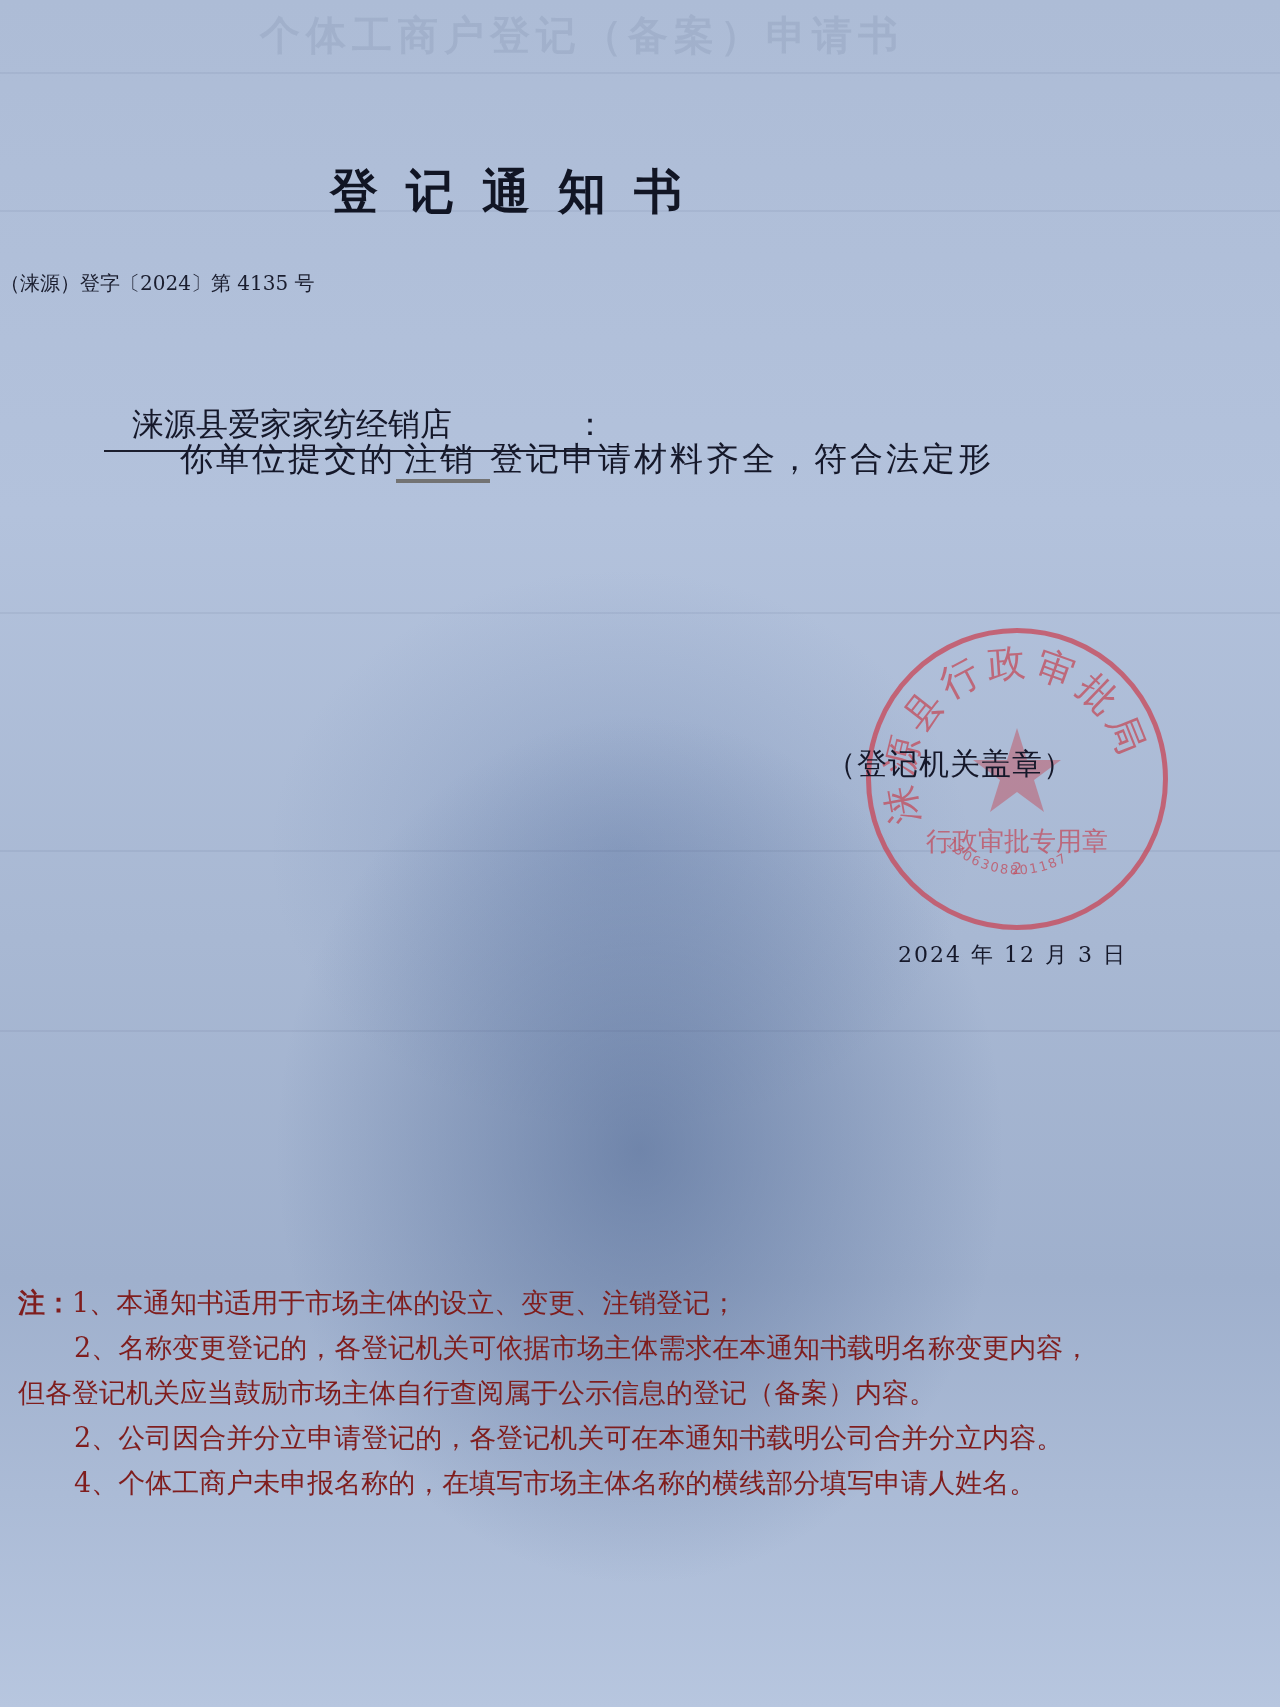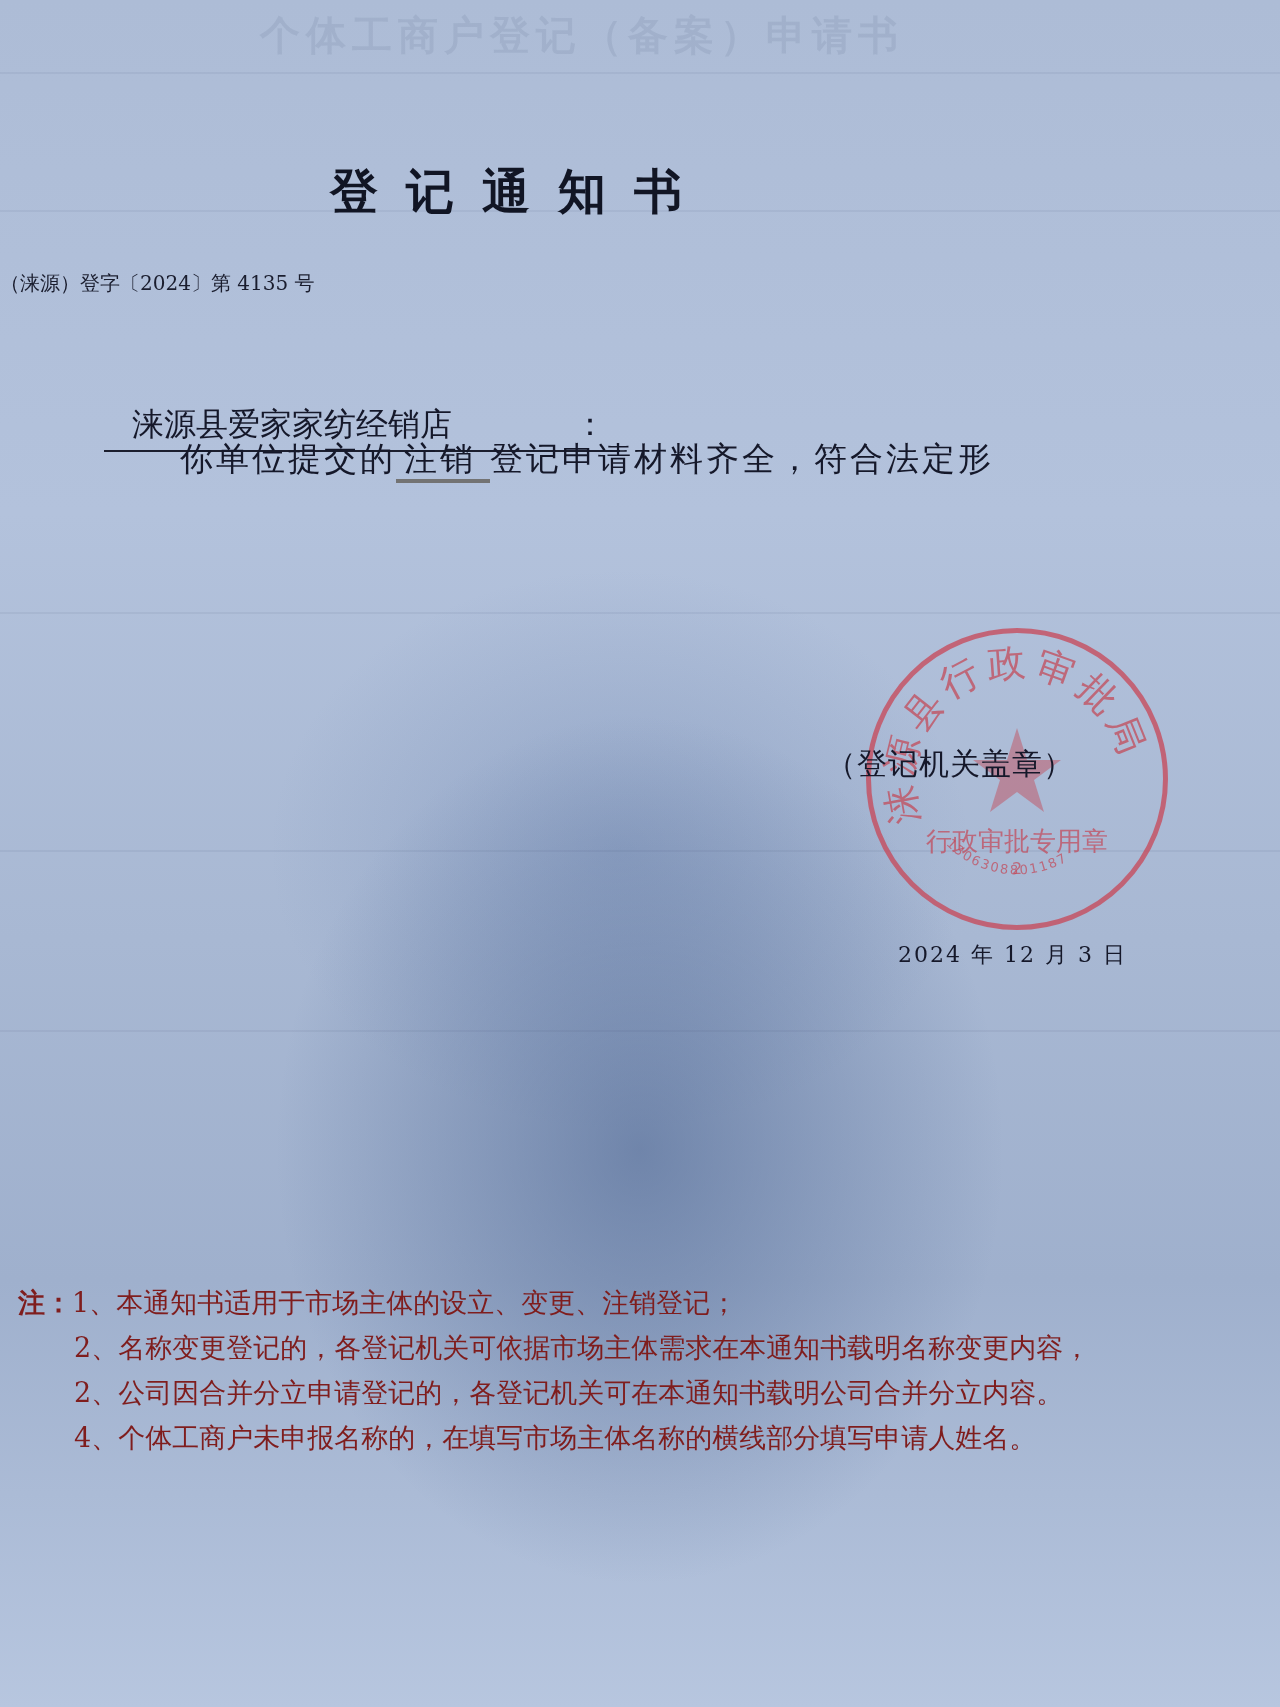--- a/index.html
+++ b/index.html
@@ -99,15 +99,16 @@
     </text>
   </svg>
 </div>
 
 <div class="stamp-caption">（登记机关盖章）</div>
 <div class="date">2024 年 12 月 3 日</div>
 
 <div class="notes">
   <div><span class="n-head">注：</span><span>1、本通知书适用于市场主体的设立、变更、注销登记；</span></div>
   <div class="n-indent">2、名称变更登记的，各登记机关可依据市场主体需求在本通知书载明名称变更内容，</div>
+  <div>但各登记机关应当鼓励市场主体自行查阅属于公示信息的登记（备案）内容。</div>
   <div class="n-indent">2、公司因合并分立申请登记的，各登记机关可在本通知书载明公司合并分立内容。</div>
   <div class="n-indent">4、个体工商户未申报名称的，在填写市场主体名称的横线部分填写申请人姓名。</div>
 </div>
 
 </body></html>

